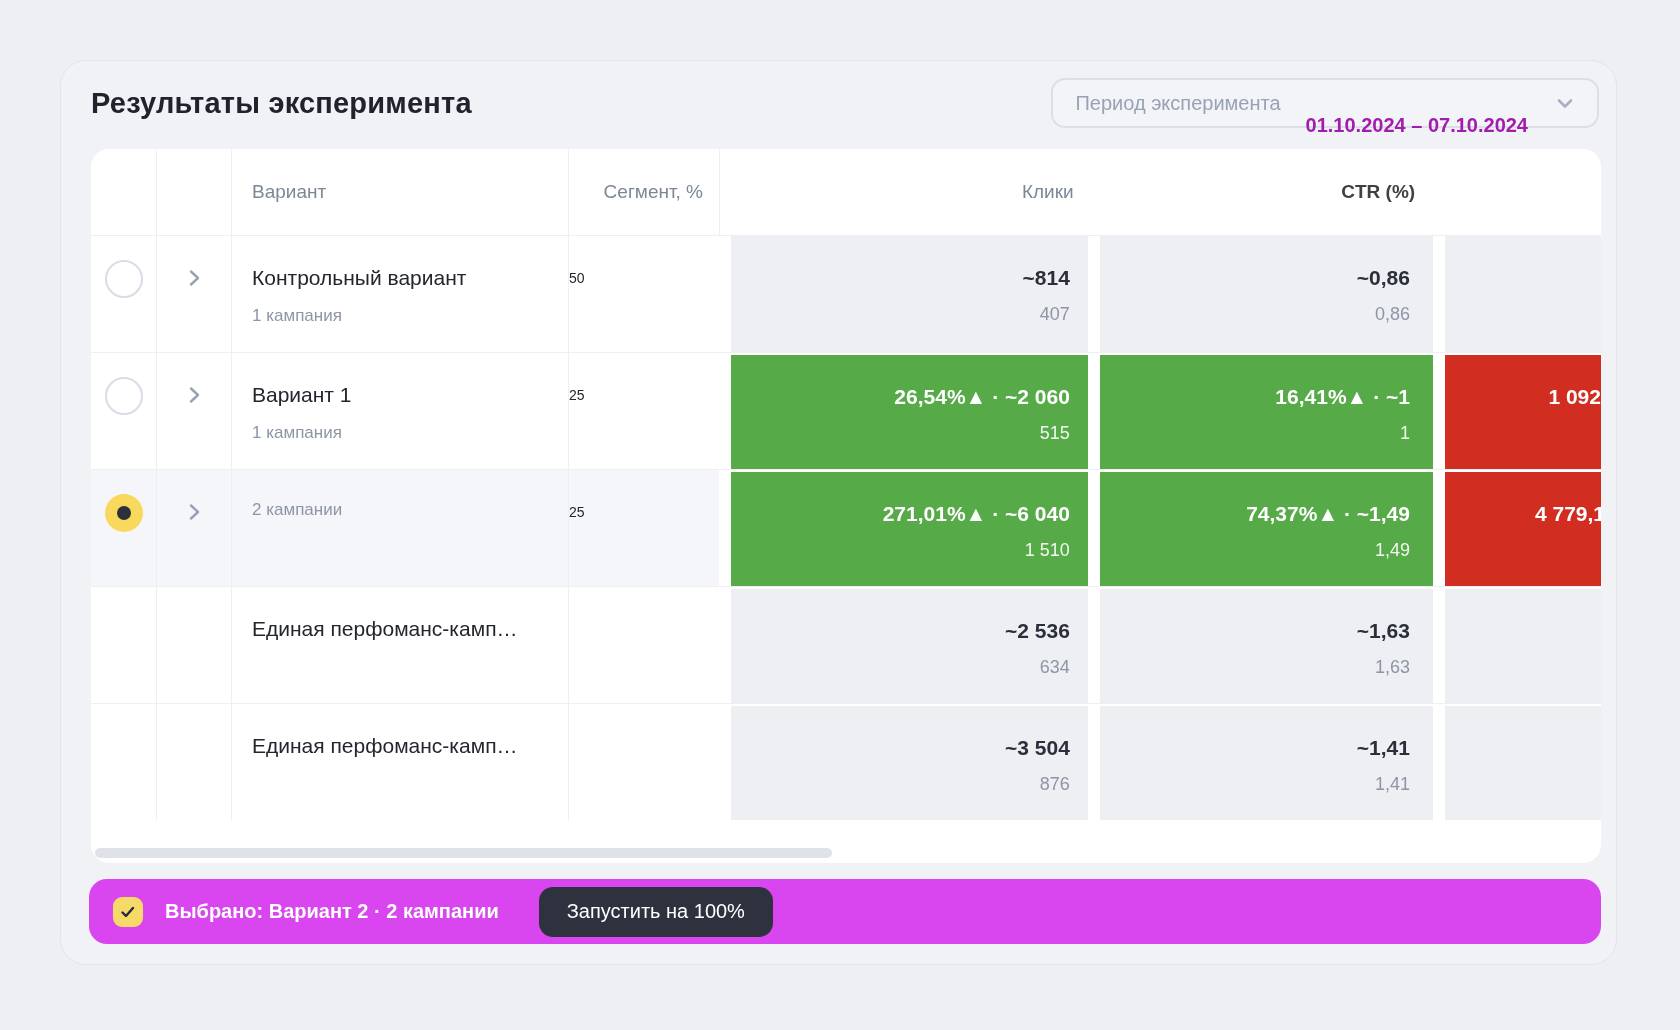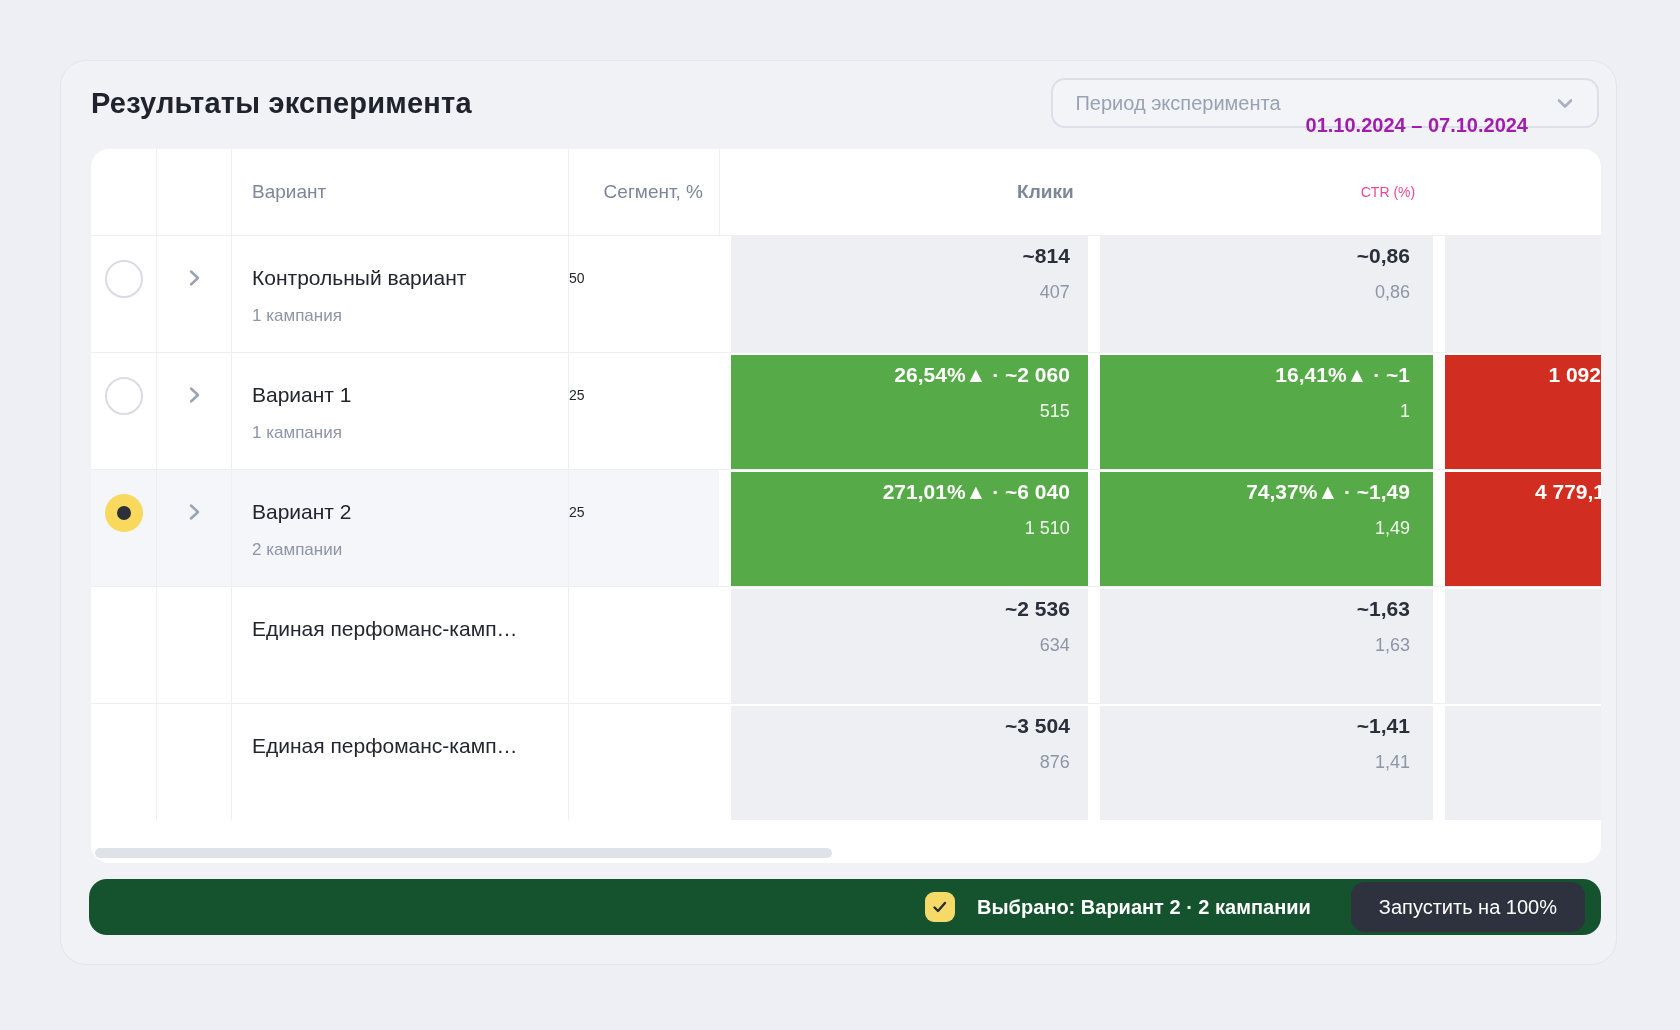--- a/index.html
+++ b/index.html
@@ -40,22 +40,22 @@
   .c { height:100%; position:relative; }
   .c1 { width:65px; }
   .c2 { width:75px; border-left:1px solid #edeff3; }
   .c3 { width:337px; border-left:1px solid #edeff3; padding:22px 0 0 20px; }
   .c4 { width:151px; border-left:1px solid #edeff3; padding:22px 16px 0 0; }
   .data { width:882px; display:flex; }
   .thead .data { border-left:1px solid #edeff3; }
   .hcell { display:flex; align-items:center; height:100%; }
   .h-variant { padding-left:20px; font-size:19px; color:#7e8798; }
   .h-seg { justify-content:flex-end; padding-right:16px; font-size:19px; color:#7e8798; width:100%; }
-  .h-clicks { width:372px; justify-content:flex-end; padding-right:18px; font-size:19px; color:#7e8798;font-weight:bold; }
-  .h-ctr { width:347px; justify-content:flex-end; padding-right:23px; font-size:14px; color:#ec4899; }
+  .h-clicks { width:372px; justify-content:flex-end; padding-right:18px; font-size:19px; color:#7e8798; }
+  .h-ctr { width:347px; justify-content:flex-end; padding-right:23px; font-size:19px; color:#404040;font-weight:bold; }
   .h-cost { width:163px; }
   
   .nm { font-size:21px; color:#23262e; line-height:40px; }
   .nm-sub { font-size:17px; color:#8d95a6; line-height:32px; margin-top:2px; }
   .seg { font-size:14px; color:#23262e; line-height:40px; }
   .camp-name {
     font-size:21px; color:#23262e; line-height:40px; padding-top:22px;
     white-space:nowrap; overflow:hidden;
   }
   .row-selected .c1, .row-selected .c2, .row-selected .c3, .row-selected .c4 { background:#f5f6fa; }
@@ -67,43 +67,43 @@
   }
   .radio.checked {
     border:none; background:#f8d95e;
     display:flex; align-items:center; justify-content:center;
   }
   .radio.checked::after {
     content:""; width:14px; height:14px; border-radius:50%; background:#2b3039;
   }
   .chev-wrap { width:100%; height:100%; display:flex; justify-content:center; padding-top:31px; cursor:pointer; }
   
-  .cell { height:100%; text-align:right;margin-left:12px; }
+  .cell { height:100%; padding-top:22px; text-align:right;margin-left:12px; }
   .cell.clicks { width:372px; padding-right:18px; }
   .cell.ctr { width:347px; padding-right:23px; }
   .cell.cost { width:163px; padding-right:0; overflow:hidden; }
   .v-main { font-size:21px; font-weight:600; color:#2a2f3a; line-height:40px; white-space:nowrap; }
   .v-sub  { font-size:18px; color:#8d95a6; line-height:32px; }
   .gray { background:#edeff3; }
   .pos  { background:#57aa48; }
   .neg  { background:#d12d20; }
   .pos .v-main, .neg .v-main { color:#ffffff; }
   .pos .v-sub { color:rgba(255,255,255,.92); }
   .sep-top { border-top:2px solid #ffffff; }
   .cost .clip { text-align:right; padding-left:90px; }
   
   .hscroll {
     position:absolute; left:4px; bottom:5px; width:737px; height:10px;
     border-radius:5px; background:#dfe3e9; cursor:pointer;
   }
   
   .footer {
-    position:absolute; left:28px; top:818px; width:1512px; height:56px;
-    background:#14532d; border-radius:18px;
-    display:flex; align-items:center; padding:0 16px 0 24px;justify-content:flex-end;
+    position:absolute; left:28px; top:818px; width:1512px; height:65px;
+    background:#d946ef; border-radius:18px;
+    display:flex; align-items:center; padding:0 16px 0 24px;
   }
   .checkbox {
     width:30px; height:30px; border-radius:9px; background:#f6da68;
     display:flex; align-items:center; justify-content:center; cursor:pointer; flex:none;
   }
   .footer-text { font-size:20px; font-weight:600; color:#ffffff; margin-left:22px; white-space:nowrap; }
   .launch-btn {
     margin-left:40px; height:50px; padding:0 28px; border:none; cursor:pointer;
     background:#2d323e; border-radius:14px;
     font-family:inherit; font-size:20px; font-weight:500; color:#ffffff;
@@ -216,21 +216,20 @@
           </div>
         </div>
       <div class="c c2">
           <div class="chev-wrap">
             <svg width="22" height="22" viewBox="0 0 22 22">
               <path d="M8 4.5l7 6.5-7 6.5" fill="none" stroke="#98a2b5" stroke-width="2.4" stroke-linecap="round" stroke-linejoin="round"></path>
             </svg>
           </div>
         </div>
       <div class="c c3">
-        <div class="nm">Вариант 2</div>
         <div class="nm-sub">2 кампании</div>
       </div>
       <div class="c c4"><span class="seg">25</span></div>
       <div class="data">
         <div class="cell clicks pos sep-top">
           <div class="v-main">271,01%▲ · ~6 040</div>
           <div class="v-sub">1 510</div>
         </div>
         <div class="cell ctr pos sep-top">
           <div class="v-main">74,37%▲ · ~1,49</div>

